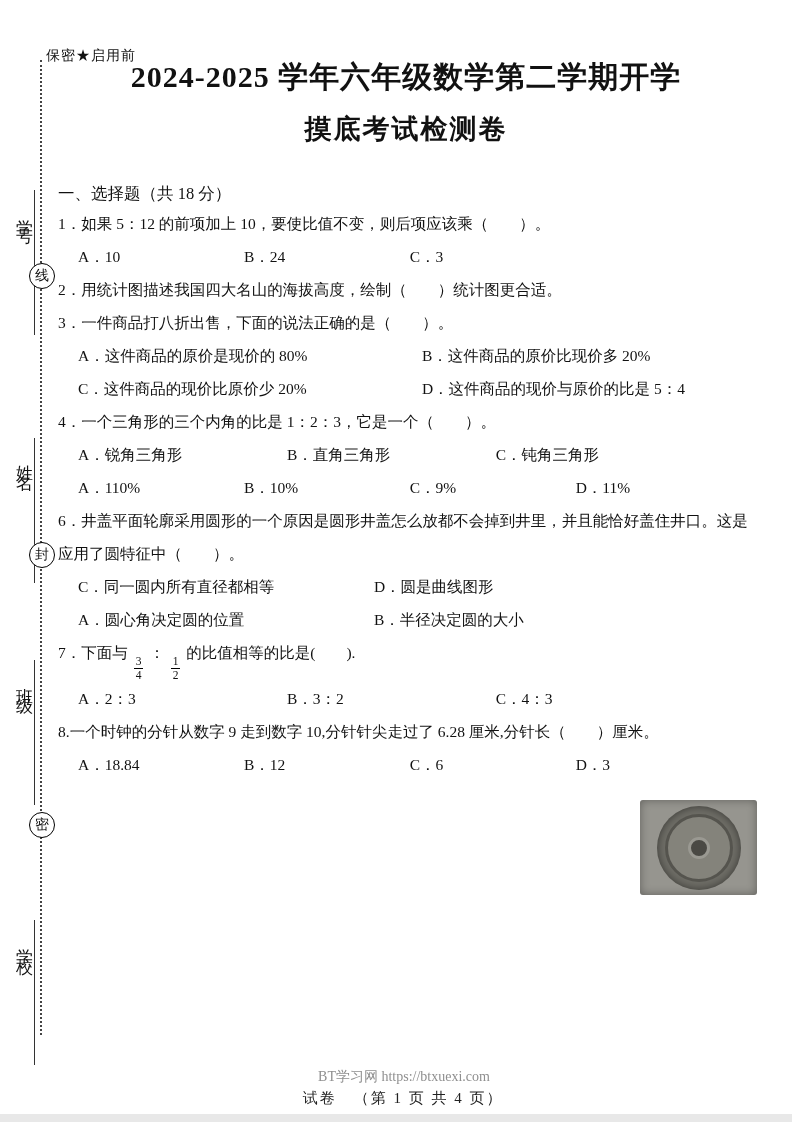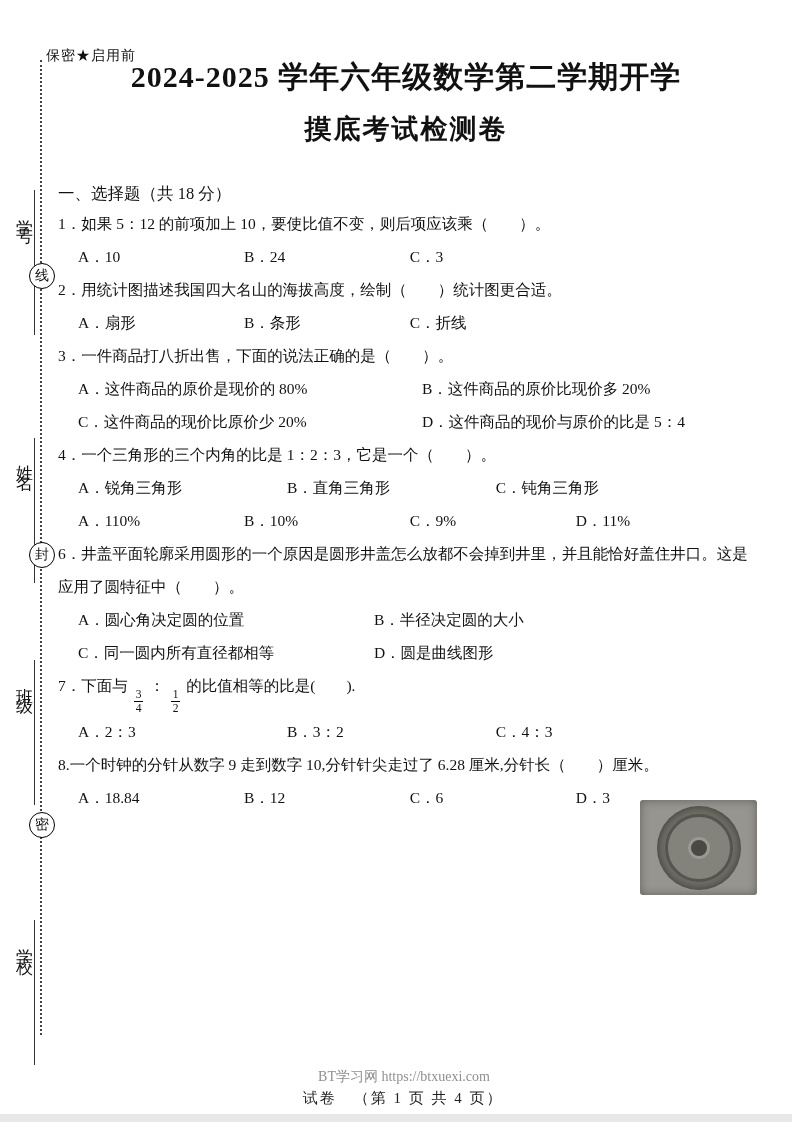--- a/index.html
+++ b/index.html
@@ -87,25 +87,20 @@
       <div class="qt">1．如果 5：12 的前项加上 10，要使比值不变，则后项应该乘（　　）。</div>
       <div class="opts">
         <span>A．10</span>
         <span>B．24</span>
         <span>C．3</span>
       </div>
     </div>
 
     <div class="q">
       <div class="qt">2．用统计图描述我国四大名山的海拔高度，绘制（　　）统计图更合适。</div>
-      <div class="opts">
-        <span>A．扇形</span>
-        <span>B．条形</span>
-        <span>C．折线</span>
-      </div>
     </div>
 
     <div class="q">
       <div class="qt">3．一件商品打八折出售，下面的说法正确的是（　　）。</div>
       <div class="opts g340">
         <span>A．这件商品的原价是现价的 80%</span>
         <span>B．这件商品的原价比现价多 20%</span>
       </div>
       <div class="opts g340">
         <span>C．这件商品的现价比原价少 20%</span>
@@ -127,26 +122,26 @@
         <span>A．110%</span>
         <span>B．10%</span>
         <span>C．9%</span>
         <span>D．11%</span>
       </div>
     </div>
 
     <div class="q">
       <div class="qt">6．井盖平面轮廓采用圆形的一个原因是圆形井盖怎么放都不会掉到井里，并且能恰好盖住井口。这是应用了圆特征中（　　）。</div>
       <div class="opts g292">
+        <span>C．同一圆内所有直径都相等</span>
+        <span>D．圆是曲线图形</span>
+      </div>
+      <div class="opts g292">
         <span>A．圆心角决定圆的位置</span>
         <span>B．半径决定圆的大小</span>
-      </div>
-      <div class="opts g292">
-        <span>C．同一圆内所有直径都相等</span>
-        <span>D．圆是曲线图形</span>
       </div>
     </div>
 
     <div class="q">
       <div class="qt">
         <span>7．下面与</span>
         <span class="frac">
             <span class="num">3</span>
             <span class="den">4</span>
           </span>

